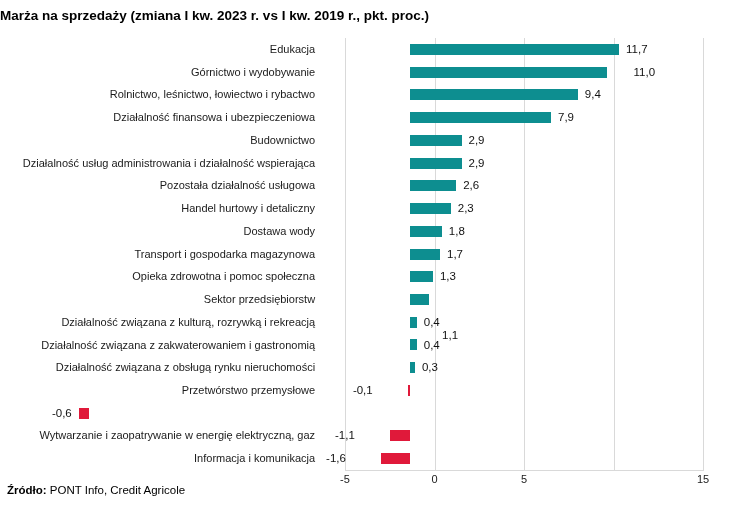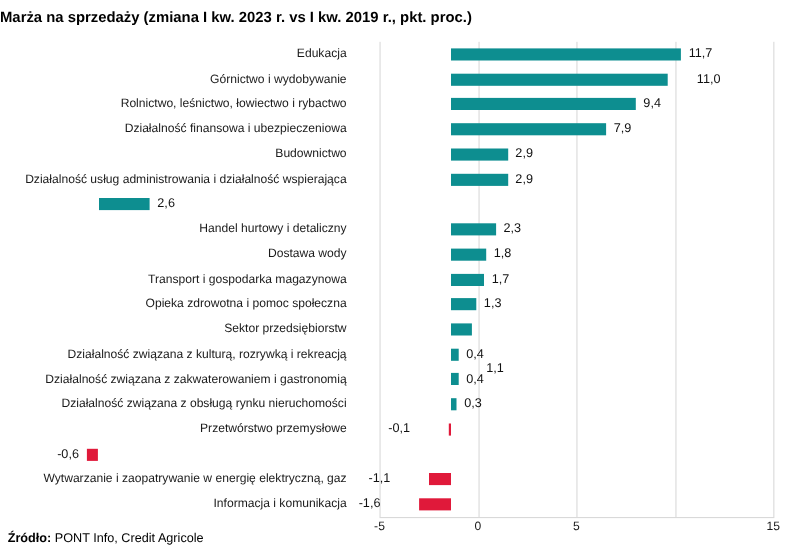--- a/index.html
+++ b/index.html
@@ -165,20 +165,21 @@
           </div>
         </div>
         <div class="bar-row">
           <div class="cat-label">Działalność usług administrowania i działalność wspierająca</div>
           <div class="bar-cell">
             <div class="bar" style="left: 89.5px; width: 51.91px; background: rgb(13, 142, 144);"></div>
             <div class="value-label" style="left: 148.41px;">2,9</div>
           </div>
         </div>
         <div class="bar-row">
+          <div class="cat-label">Pozostała działalność usługowa</div>
           <div class="bar-cell">
             <div class="bar" style="left: 89.5px; width: 46.54px; background: rgb(13, 142, 144);"></div>
             <div class="value-label" style="left: 143.04px;">2,6</div>
           </div>
         </div>
         <div class="bar-row">
           <div class="cat-label">Handel hurtowy i detaliczny</div>
           <div class="bar-cell">
             <div class="bar" style="left: 89.5px; width: 41.17px; background: rgb(13, 142, 144);"></div>
             <div class="value-label" style="left: 137.67px;">2,3</div>

